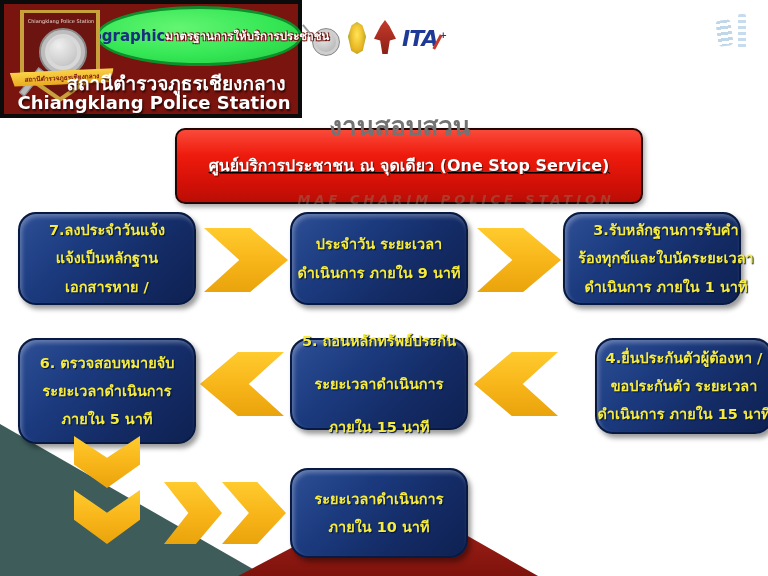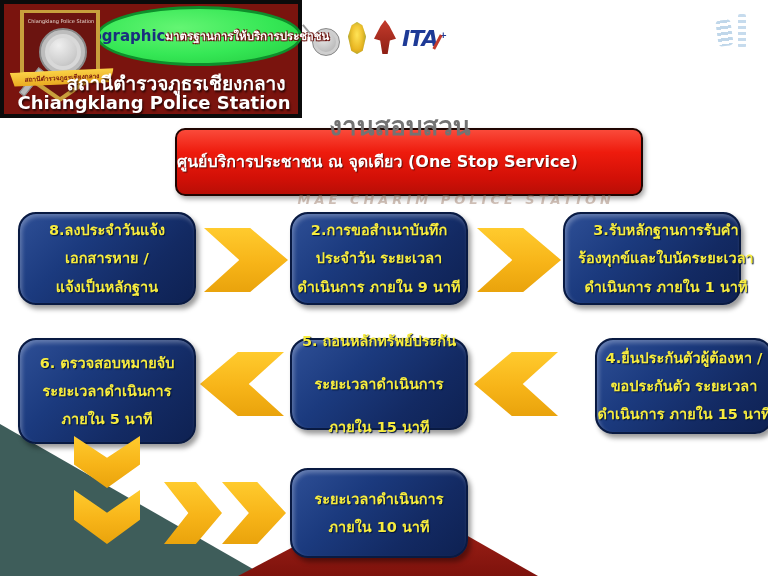--- a/index.html
+++ b/index.html
@@ -70,25 +70,25 @@
   
   .page-title{position:absolute;left:300px;top:72px;width:200px;text-align:center;
     color:#737373;font-weight:bold;font-size:26px;z-index:5;margin-top:33px;}
 
   
   .watermark{position:absolute;left:195px;top:192px;width:420px;text-align:right;
     color:rgba(150,115,95,0.45);font-size:13px;font-weight:bold;letter-spacing:4px;
     z-index:4;white-space:nowrap;font-style:italic;}
 
   
-  .banner{position:absolute;left:175px;top:128px;width:468px;height:68px;z-index:3;
+  .banner{position:absolute;left:175px;top:128px;width:468px;height:76px;z-index:3;
     background:linear-gradient(180deg,#FA4A3A 0%,#EE1B0D 35%,#D21007 75%,#B90E06 100%);
     border:2px solid #200502;border-radius:10px;box-sizing:border-box;
     box-shadow:2px 3px 5px rgba(0,0,0,0.35);
-    display:flex;flex-direction:column;justify-content:center;line-height:1.85;}
+    display:flex;flex-direction:column;align-items:center;justify-content:center;line-height:1.85;text-decoration:underline;}
   .banner div{color:#ffffff;font-size:16px;font-weight:bold;white-space:nowrap;
     text-shadow:1px 1px 1px #5e0b05;}
 
   
   .stepbox{position:absolute;width:178px;border-radius:18px;box-sizing:border-box;z-index:2;
     background:linear-gradient(135deg,#2E4F96 0%,#1B3A7E 35%,#132A63 70%,#0E2152 100%);
     border:2px solid #091A42;
     box-shadow:inset 2px 3px 4px rgba(255,255,255,0.28), 3px 4px 5px rgba(0,0,0,0.40);
     display:flex;flex-direction:column;align-items:center;justify-content:center;line-height:1.95;}
   .stepbox span{color:#F7EC3E;font-weight:bold;font-size:14.5px;white-space:nowrap;
@@ -167,27 +167,26 @@
 
   <div class="page-title">งานสอบสวน</div>
 
   <div class="watermark">MAE CHARIM POLICE STATION</div>
 
   <div class="banner">
     <div>ศูนย์บริการประชาชน ณ จุดเดียว (One Stop Service)</div>
   </div>
 
   <div class="stepbox box1">
-    <span>8.ลงประจำวันแจ้ง</span>
+    <span>7.ลงประจำวันแจ้ง</span>
+    <span>แจ้งเป็นหลักฐาน</span>
     <span>เอกสารหาย /</span>
-    <span>แจ้งเป็นหลักฐาน</span>
   </div>
   <div class="chev chev-r c12"></div>
   <div class="stepbox box2">
-    <span>2.การขอสำเนาบันทึก</span>
     <span>ประจำวัน ระยะเวลา</span>
     <span>ดำเนินการ ภายใน 9 นาที</span>
   </div>
   <div class="chev chev-r c23"></div>
   <div class="stepbox box3">
     <span>3.รับหลักฐานการรับคำ</span>
     <span>ร้องทุกข์และใบนัดระยะเวลา</span>
     <span>ดำเนินการ ภายใน 1 นาที</span>
   </div>
 

